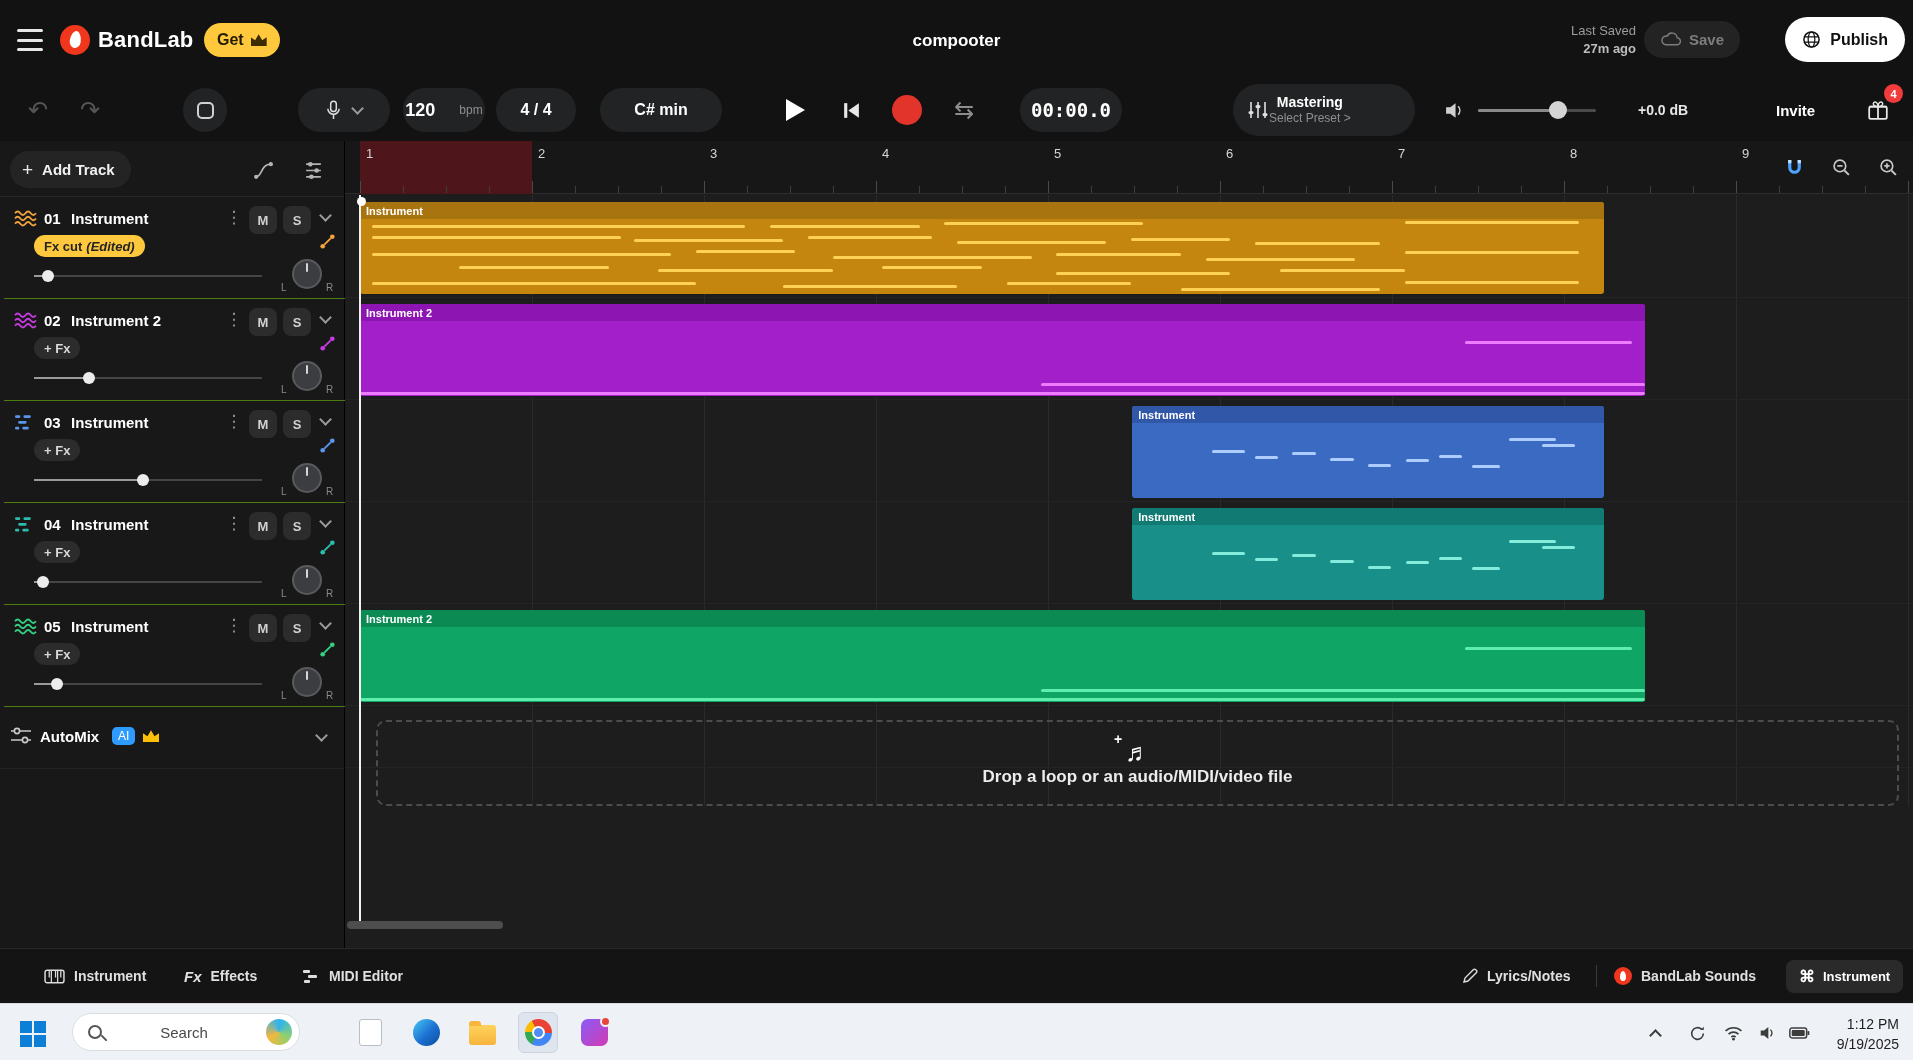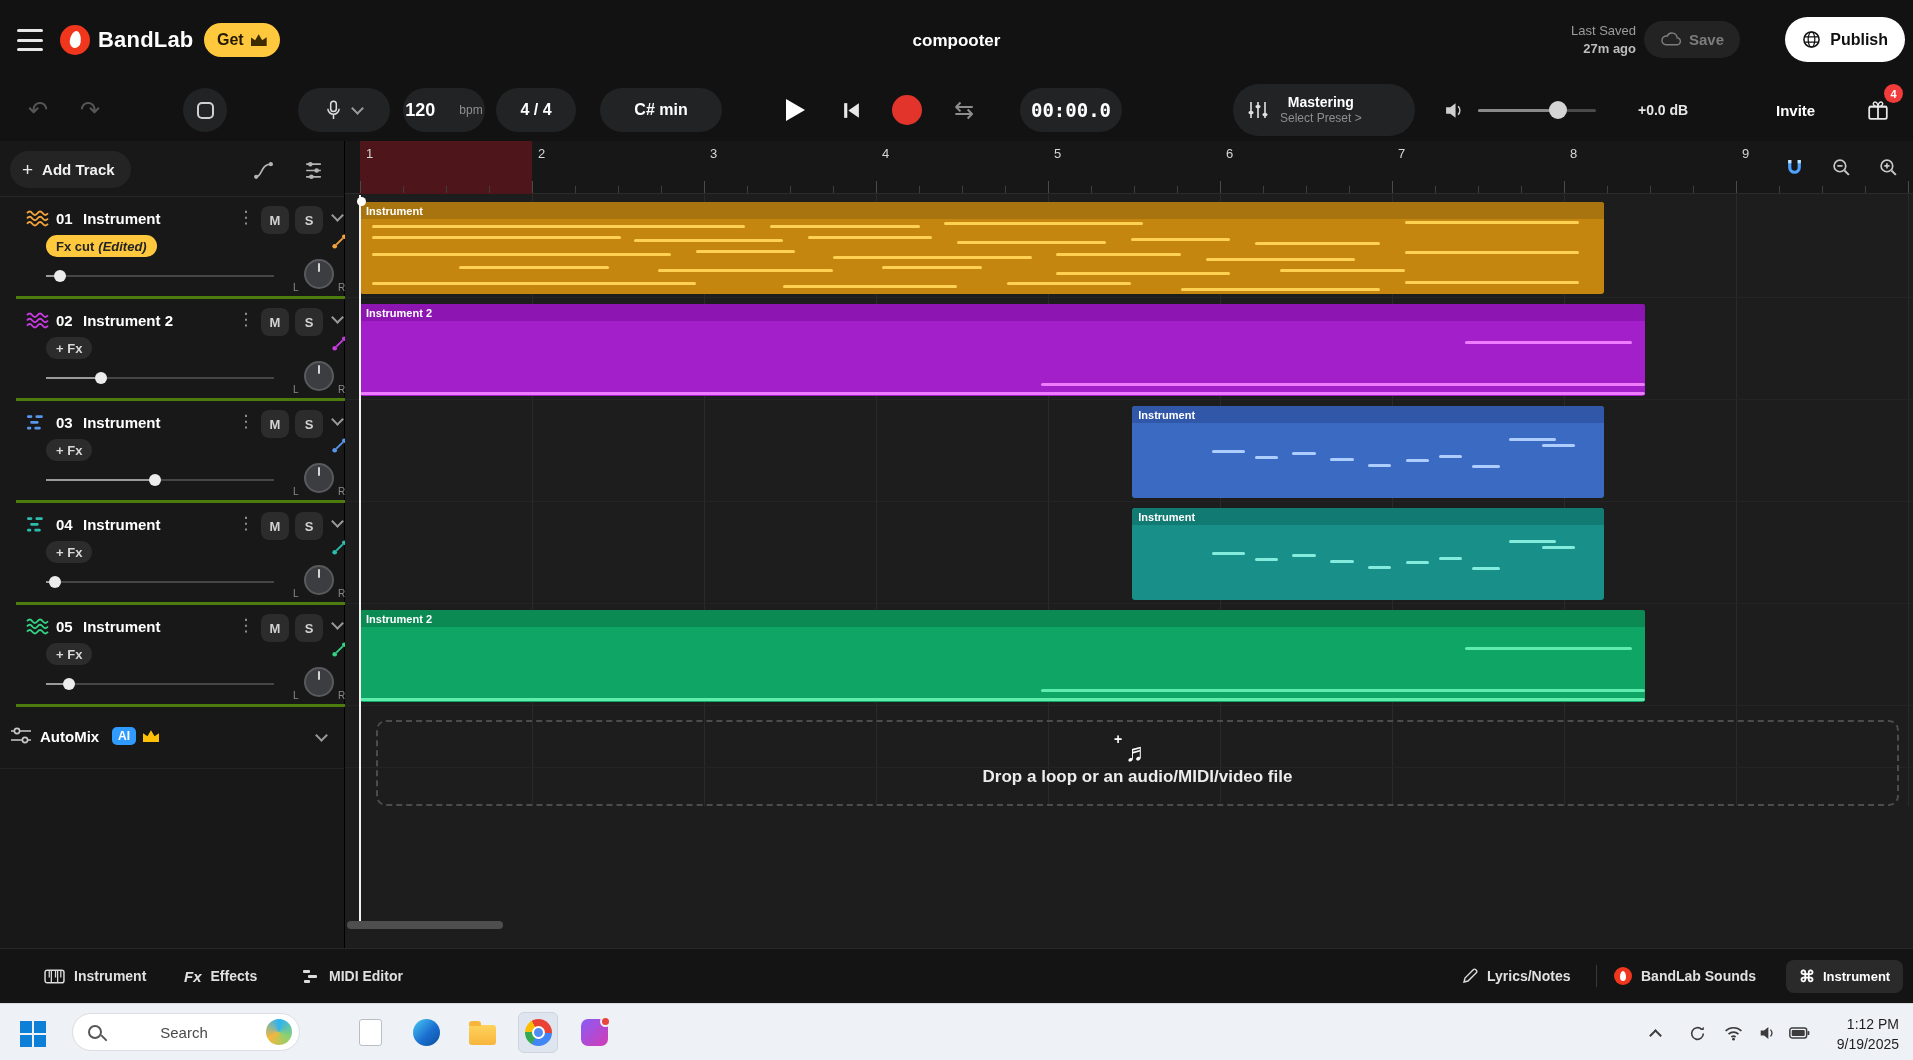--- a/index.html
+++ b/index.html
@@ -31,39 +31,39 @@
   .ghost{position:absolute;top:8px;width:40px;height:44px;display:flex;align-items:center;justify-content:center;font-size:24px;color:#565656}
   .tb-pill{position:absolute;top:8px;height:44px;border-radius:22px;background:#222325;display:flex;align-items:center;justify-content:center;gap:24px}
   .sq-glyph{width:17px;height:17px;border:2px solid #d0d0d0;border-radius:5px}
   .bpm-v{font-size:18px;font-weight:700}.unit{font-size:12px;color:#8f8f8f}
   .big-pill-txt{font-size:16px;font-weight:700}
   .tr-btn{position:absolute;top:8px;width:44px;height:44px;display:flex;align-items:center;justify-content:center}
   .play-tri{width:0;height:0;border-left:19px solid #fff;border-top:11px solid transparent;border-bottom:11px solid transparent;margin-left:5px}
   .rec-dot{width:30px;height:30px;border-radius:50%;background:#e3342c}
   .loop-glyph{font-size:24px;color:#8d8d8d}
   .time-pill{font-family:"DejaVu Sans Mono",monospace;font-size:19px;font-weight:700}
-  .mastering{justify-content:flex-start;padding:0 14px;gap:11px;border-radius:26px}
+  .mastering{justify-content:flex-start;padding:0 14px;gap:0;border-radius:26px}
   .m-lines{display:flex;flex-direction:column;line-height:1.25}
   .m-title{font-size:14px;font-weight:700}.m-sub{font-size:12px;color:#8f8f8f}
   .vslider{position:absolute;left:1478px;top:29px;width:118px;height:3px;background:#4a4a4a;border-radius:2px}
   .vfill{position:absolute;left:0;top:0;height:3px;width:68%;background:#8a8a8a;border-radius:2px}
   .vknob{position:absolute;left:68%;top:-8px;width:18px;height:18px;margin-left:-9px;border-radius:50%;background:#d4d4d4}
   .db{position:absolute;left:1638px;top:22px;font-size:14px;font-weight:700;color:#e6e6e6}
   .invite{position:absolute;left:1776px;top:8px;height:44px;display:flex;align-items:center;font-size:15px;font-weight:700}
   .gift-btn{position:absolute;left:1856px;top:8px;width:44px;height:44px;display:flex;align-items:center;justify-content:center}
   .badge{position:absolute;right:-3px;top:-4px;min-width:19px;height:19px;border-radius:10px;background:#f23b3b;color:#fff;font-size:11px;font-weight:700;display:flex;align-items:center;justify-content:center;padding:0 4px}
 
   
   .panel{position:absolute;left:0;top:141px;width:345px;height:862px;background:#181818;border-right:1px solid #000}
   .panel-top{position:absolute;left:0;top:0;width:100%;height:56px;border-bottom:1px solid #262626}
   .add-track{position:absolute;left:10px;top:10px;height:37px;padding:0 16px 0 12px;border-radius:19px;background:#242424;display:flex;align-items:center;gap:9px;font-size:15px;font-weight:700;color:#f1f1f1}
   .plus-g{font-size:19px;font-weight:400;color:#e8e8e8}
   .pt-icon{position:absolute;top:16px;width:26px;height:26px;display:flex;align-items:center;justify-content:center}
   .track-rows{position:absolute;left:0;top:56px;width:100%;height:510px}
-  .track-row{position:absolute;left:16px;width:100%;height:102px;border-bottom:3px solid #4d7c0f}
+  .track-row{position:absolute;left:4px;width:100%;height:102px;border-bottom:1px solid #4d7c0f}
   .t-icon{position:absolute;left:10px;top:12px}
   .t-num{position:absolute;left:40px;top:13px;font-size:15px;font-weight:700}
   .t-name{position:absolute;left:67px;top:13px;font-size:15px;font-weight:700}
   .t-dots{position:absolute;left:221px;top:10px;font-size:17px;color:#9a9a9a;width:18px;text-align:center}
   .ms{position:absolute;top:9px;width:28px;height:28px;border-radius:8px;background:#2c2c2c;color:#d2d2d2;font-size:13px;font-weight:700}
   .chev{display:inline-block;width:9px;height:9px;border-right:2px solid #9a9a9a;border-bottom:2px solid #9a9a9a;transform:rotate(45deg)}
   .t-chev{position:absolute;left:317px;top:14px}
   .fx-pill{position:absolute;left:30px;top:38px;height:22px;padding:0 10px;border-radius:11px;background:#2c2c2c;color:#d8d8d8;font-size:13px;font-weight:700;display:flex;align-items:center;gap:4px}
   .fx-pill.edited{background:#ffc83d;color:#242424}
   .fx-pill i{font-style:italic}
@@ -72,21 +72,21 @@
   .vol-base{position:absolute;left:0;top:6px;width:100%;height:2px;background:#454545}
   .vol-fill{position:absolute;left:0;top:6px;height:2px;background:#9a9a9a}
   .vol-knob{position:absolute;top:1px;width:12px;height:12px;margin-left:-6px;border-radius:50%;background:#ececec}
   .pan{position:absolute;left:288px;top:62px;width:30px;height:30px;border-radius:50%;background:#3b3d40;border:2px solid #585a5d}
   .pan-needle{position:absolute;left:50%;top:2px;width:2px;height:9px;margin-left:-1px;background:#d6d6d6;border-radius:1px}
   .pan-l,.pan-r{position:absolute;top:85px;font-size:10px;color:#8a8a8a}
   .pan-l{left:277px}.pan-r{left:322px}
   .automix{position:absolute;left:0;top:566px;width:100%;height:62px;border-bottom:1px solid #242424;background:#181818}
   .am-icon{position:absolute;left:10px;top:20px}
   .am-label{position:absolute;left:40px;top:21px;font-size:15px;font-weight:700}
-  .ai-badge{position:absolute;left:112px;top:20px;padding:2px 6px;border-radius:5px;background:#2f9bff;color:#fff;font-size:12px;font-weight:700}
+  .ai-badge{position:absolute;left:112px;top:20px;padding:2px 6px;border-radius:5px;background:#2f9bff;color:#fff;font-size:12px;font-weight:400}
   .crown-automix{position:absolute;left:143px;top:23px}
   .am-chev{position:absolute;left:317px;top:24px}
 
   
   .timeline{position:absolute;left:345px;top:141px;width:1568px;height:862px;background:#1d1d1d}
   .ruler{position:absolute;left:0;top:0;width:100%;height:53px;background:#171717;border-bottom:1px solid #2c2c2c}
   .loop-region{position:absolute;left:15px;top:0;width:172px;height:53px;background:#4e161b}
   .bar-num{position:absolute;top:5px;font-size:13px;color:#d6d6d6}
   .tick{position:absolute;bottom:0;width:1px;height:7px;background:#3e3e3e}
   .tick.major{height:12px;background:#4a4a4a}

